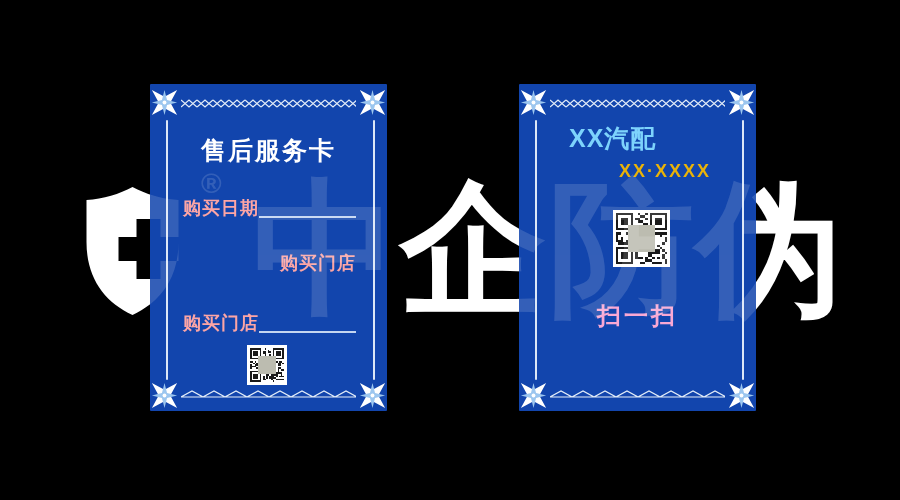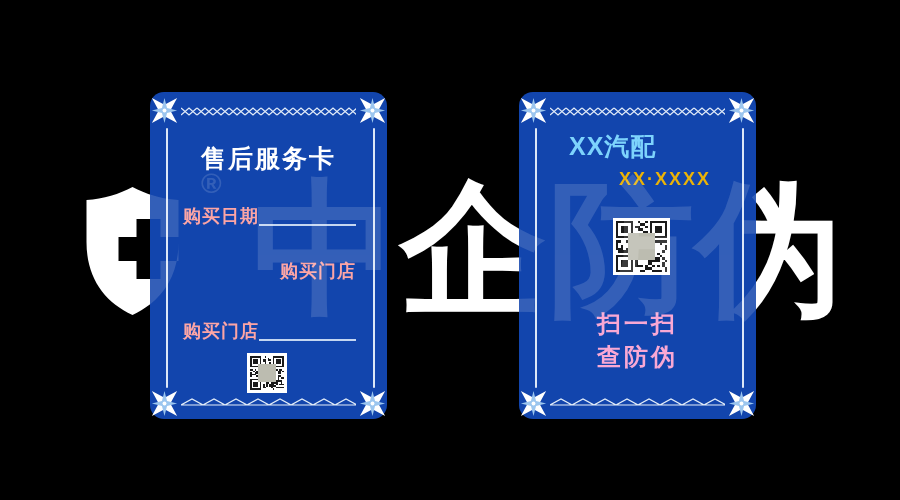--- a/index.html
+++ b/index.html
@@ -12,22 +12,22 @@
   
   .watermark{position:absolute;left:0;top:0;width:900px;height:500px;pointer-events:none;}
   .wm-under{z-index:1;}
   .wm-over{z-index:3;opacity:0.14;
     clip-path:path('M150 82 H387 V412 H150 Z M519 82 H756 V412 H519 Z');}
   .wm-shield{position:absolute;left:82px;top:185px;width:101px;height:132px;}
   .wm-reg{position:absolute;left:201px;top:170px;font-size:28px;font-weight:700;color:#ffffff;line-height:1;}
   .wm-text{position:absolute;left:252px;top:176px;font-size:146px;line-height:1;
     font-weight:800;color:#ffffff;letter-spacing:2px;white-space:nowrap;}
   
-  .card{position:absolute;top:92px;width:237px;height:327px;background:#1245ad;
-    border-radius:14px;z-index:2;}
+  .card{position:absolute;top:84px;width:237px;height:327px;background:#1245ad;
+    border-radius:1px;z-index:2;}
   .card-left{left:150px;}
   .card-right{left:519px;}
   .corner-star{position:absolute;width:33px;height:33px;}
   .star-tl{left:-2px;top:2px;}
   .star-tr{left:206px;top:2px;}
   .star-bl{left:-2px;top:295px;}
   .star-br{left:206px;top:295px;}
   .frame-line{position:absolute;width:2px;top:36px;height:260px;
     background:rgba(238,245,253,0.92);border-radius:1px;}
   .line-left{left:16px;}
@@ -413,15 +413,14 @@
         <rect x="16" y="2" width="3" height="3" fill="#1a1a1a"></rect>
         <rect x="0" y="14" width="7" height="7" fill="#1a1a1a"></rect>
         <rect x="1" y="15" width="5" height="5" fill="#ffffff"></rect>
         <rect x="2" y="16" width="3" height="3" fill="#1a1a1a"></rect>
         <rect x="5" y="5" width="11" height="11" fill="#bcbcb0"></rect>
       </svg>
   </div>
 
   <div class="scan-hint">
     <div>扫一扫</div>
-    <div>查防伪</div>
   </div>
 </div>
 
 </body></html>

